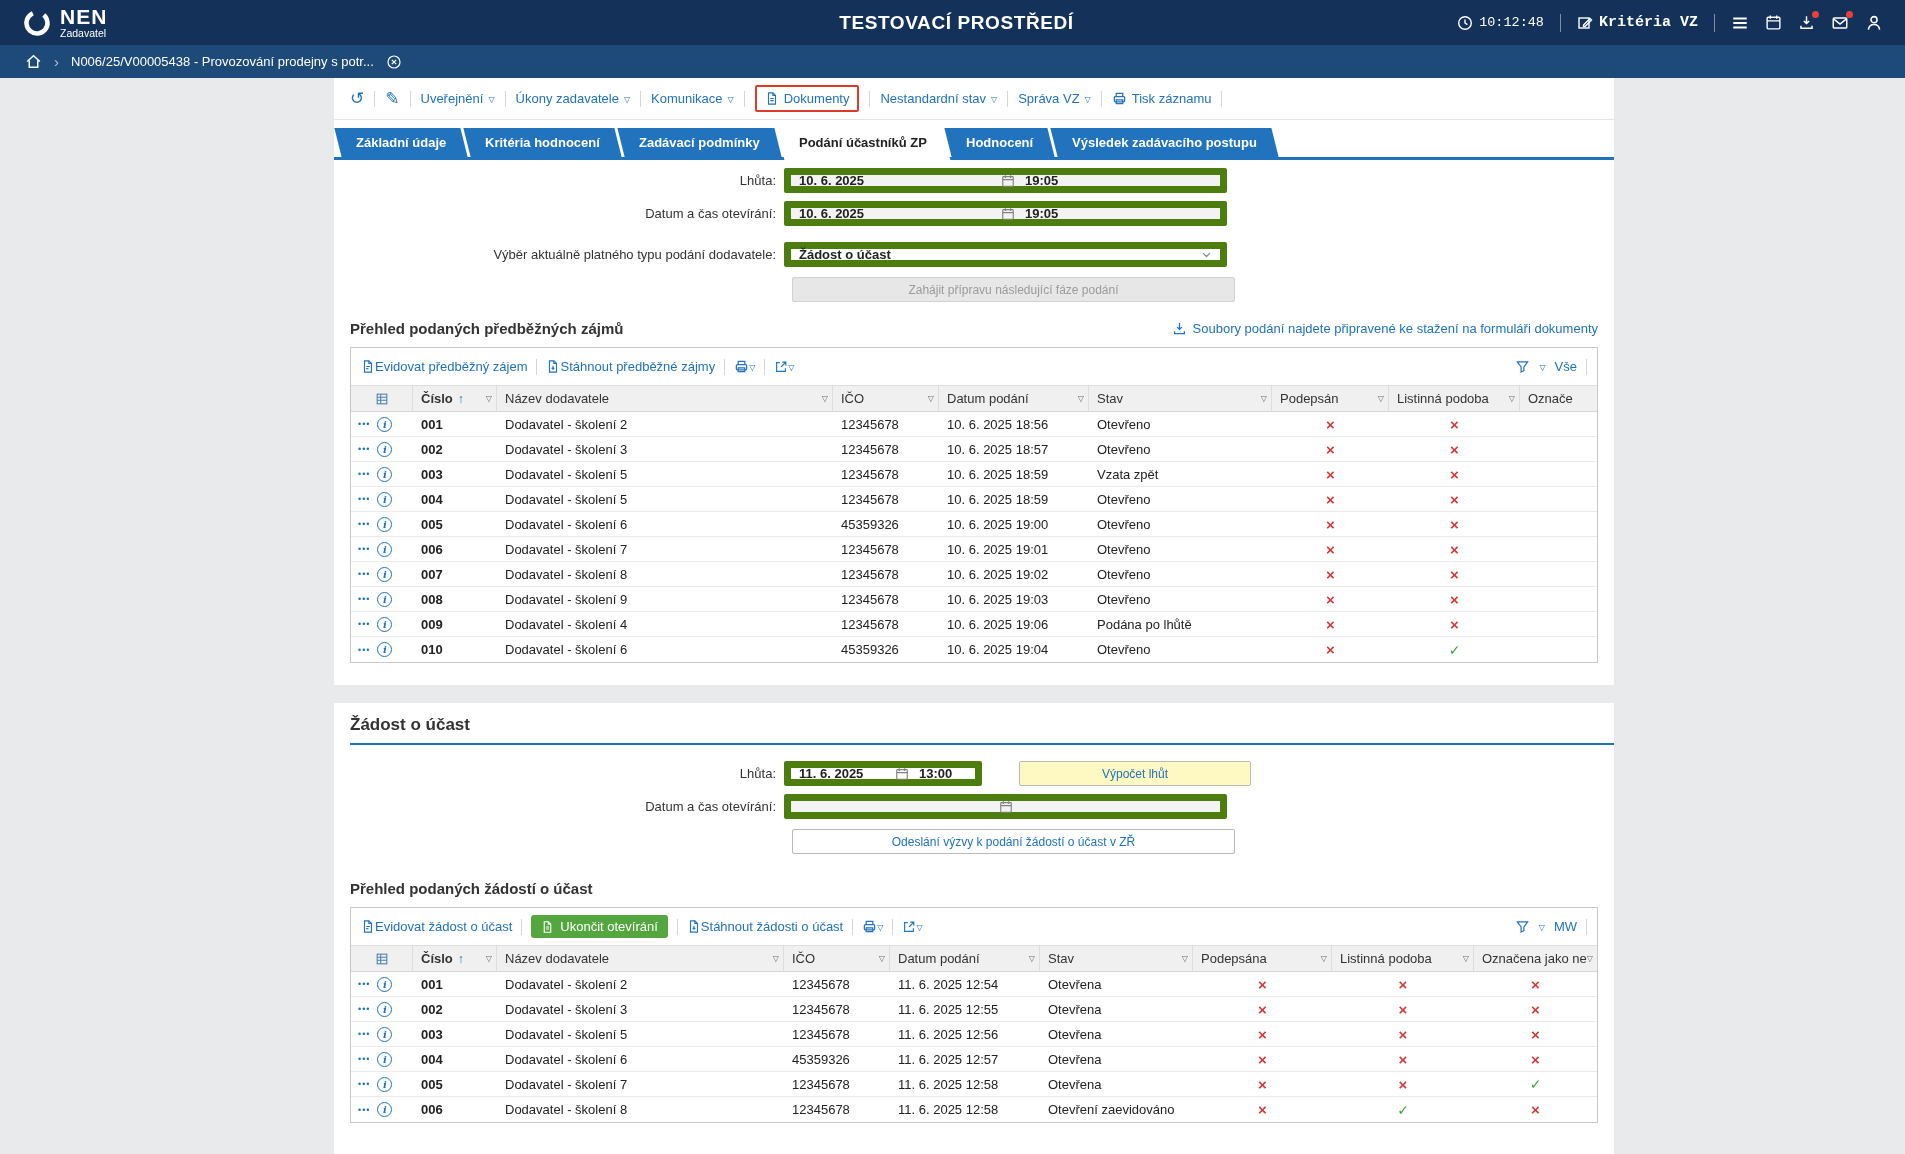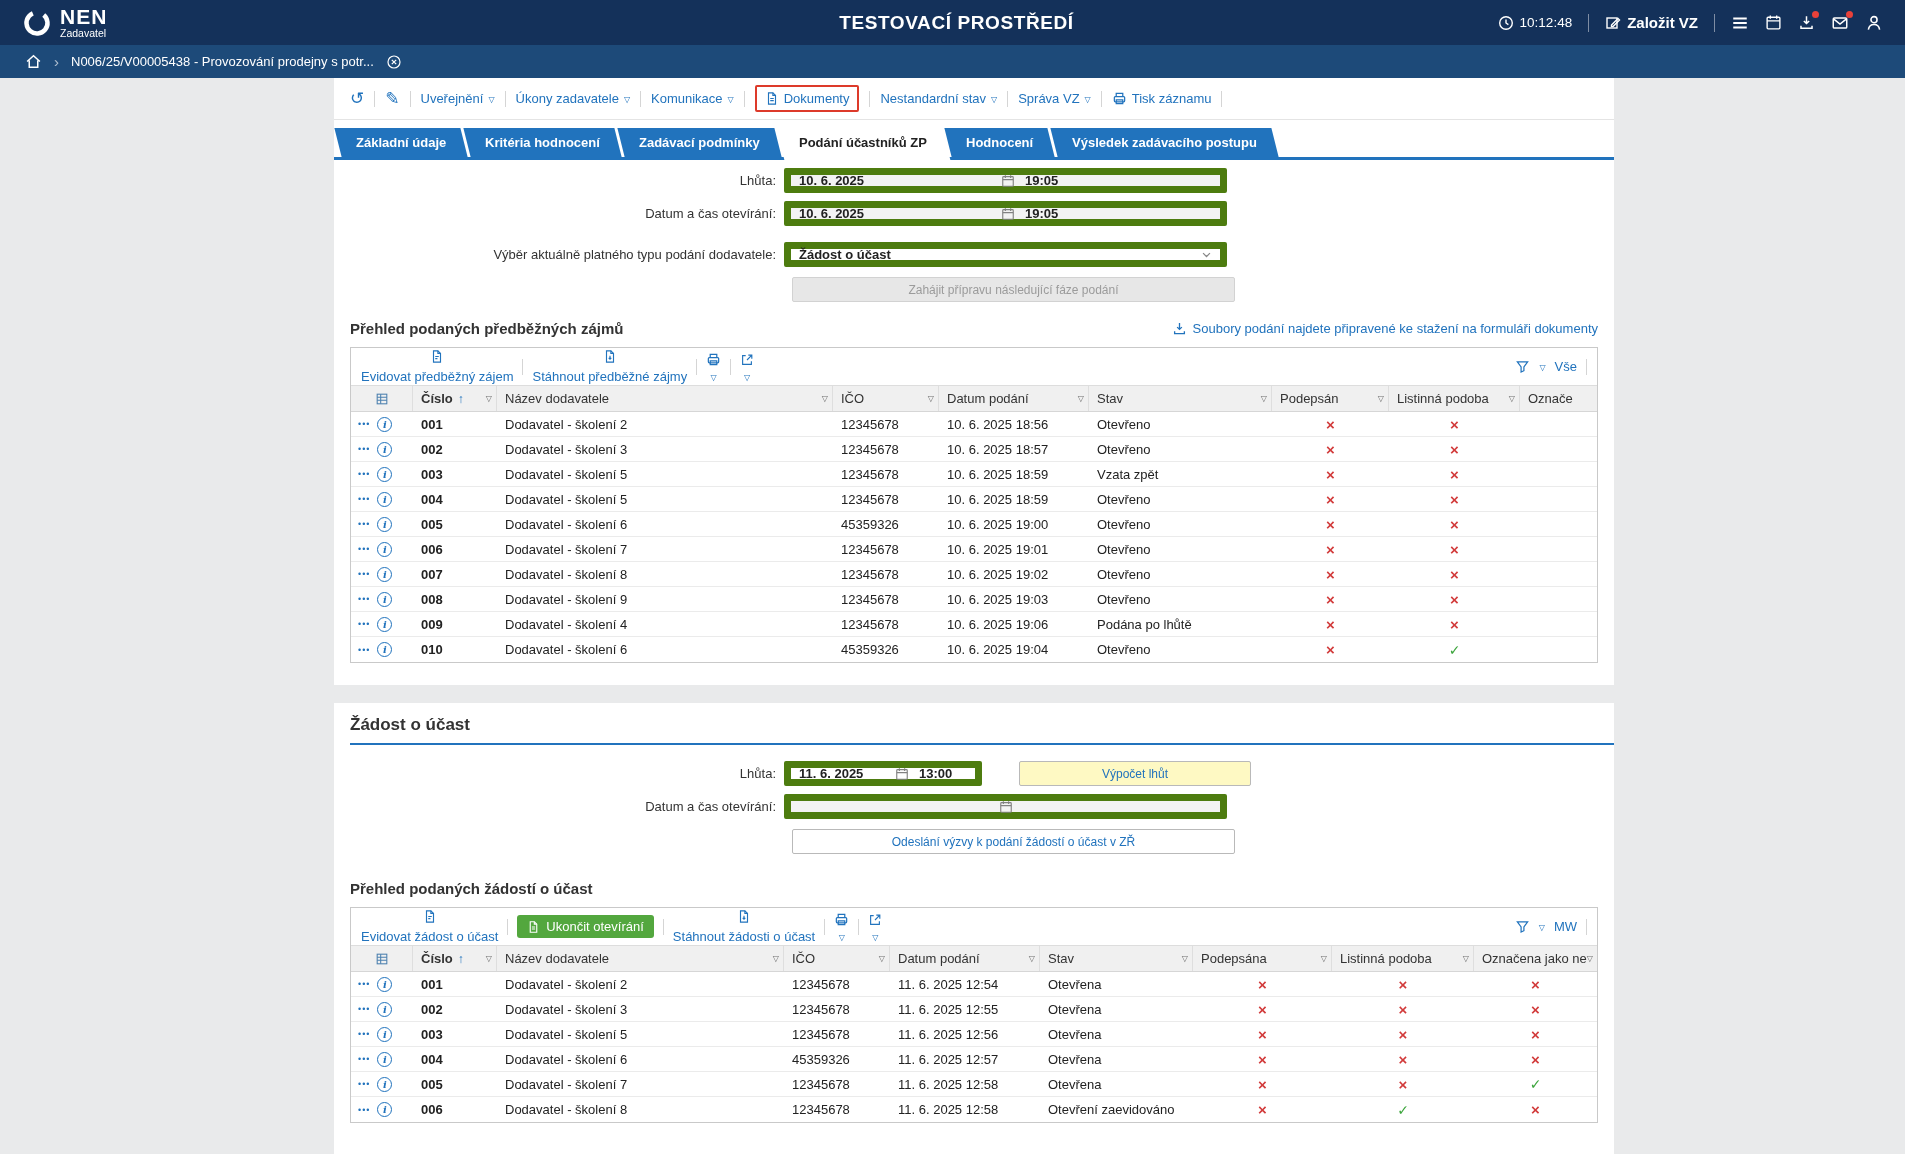--- a/index.html
+++ b/index.html
@@ -7,21 +7,21 @@
   body { font-family:"Liberation Sans","DejaVu Sans",sans-serif; background:#e9eaeb; position:relative; }
 
   
   .topbar { height:45px; background:#14315a; display:flex; align-items:center; padding:0 22px; color:#fff; position:relative; }
   .logo { display:flex; align-items:center; gap:8px; cursor:pointer; z-index:2; }
   .logo-text { display:flex; flex-direction:column; line-height:1; }
   .logo-title { font-size:21px; font-weight:bold; letter-spacing:1px; }
   .logo-sub { font-size:10.5px; margin-top:1px; }
   .env-title { position:absolute; left:8px; right:0; text-align:center; font-size:19px; font-weight:bold; letter-spacing:.6px; pointer-events:none; }
   .topbar-right { margin-left:auto; display:flex; align-items:center; gap:16px; z-index:2; }
-  .tb-item { display:flex; align-items:center; gap:6px; font-size:13.5px; cursor:pointer; white-space:nowrap; }
+  .tb-item { display:flex; align-items:center; gap:6px; font-size:13.5px; cursor:pointer; white-space:nowrap;font-family:Liberation Mono, monospace; }
   .tb-item.create { font-size:15px; font-weight:bold; }
   .tb-sep { width:1px; height:18px; background:rgba(255,255,255,.45); }
   .badge-wrap { position:relative; display:flex; cursor:pointer; }
   .dot { position:absolute; top:-3px; right:-4px; width:7px; height:7px; border-radius:50%; background:#e8413a; }
   .icon-btn { display:flex; cursor:pointer; }
 
   
   .crumbbar { height:33px; background:#1d4a79; display:flex; align-items:center; gap:12px; padding:0 25px; color:#fff; }
   .crumb-chev { color:rgba(255,255,255,.65); font-size:15px; }
   .crumb-text { font-size:13px; cursor:pointer; }
@@ -70,21 +70,21 @@
   .sec-title { font-size:15px; font-weight:bold; color:#333; }
   .dl-link { color:#2173bd; font-size:13px; display:flex; align-items:center; gap:6px; cursor:pointer; }
   .h2 { font-size:17px; font-weight:bold; color:#333; margin-left:16px; display:inline-block; }
   .blue-rule { height:2px; background:#2173bd; margin:8px 0 0 16px; }
   .card2 .form { padding-top:16px; }
   .sec-title2 { font-size:15px; font-weight:bold; color:#333; margin:26px 16px 0; }
 
   
   .tablebox { margin:10px 16px 0; border:1px solid #c9c9c9; background:#fff; }
   .ttools { height:37px; display:flex; align-items:center; gap:9px; padding:0 10px; }
-  .tlink { color:#2173bd; font-size:13px; display:flex; align-items:center; gap:5px; cursor:pointer; white-space:nowrap;flex-direction:column; }
+  .tlink { color:#2173bd; font-size:13px; display:flex; align-items:center; cursor:pointer; white-space:nowrap; }
   .tspacer { margin-left:auto; }
   .view-label { color:#2173bd; font-size:13px; cursor:pointer; }
   .funnel { color:#2173bd; display:flex; cursor:pointer; }
   .green-btn { background:#53a73e; color:#fff; font-size:13px; display:flex; align-items:center; gap:6px; padding:4px 10px; border-radius:3px; cursor:pointer; white-space:nowrap; }
   .thead, .trow { display:grid; align-items:center; }
   .t1 .thead, .t1 .trow { grid-template-columns:62px 84px 336px 106px 150px 183px 117px 131px 1fr; }
   .t2 .thead, .t2 .trow { grid-template-columns:62px 84px 287px 106px 150px 153px 139px 142px 1fr; }
   .thead { background:#f0f0f0; border-top:1px solid #ddd; border-bottom:1px solid #d6d6d6; height:27px; font-size:13px; color:#333; }
   .th { position:relative; height:100%; display:flex; align-items:center; padding:0 16px 0 8px; border-right:1px solid #dedede; white-space:nowrap; overflow:hidden; cursor:pointer; }
   .th:last-child { border-right:none; }
@@ -132,21 +132,21 @@
       <span>10:12:48</span>
     </span>
     <span class="tb-sep"></span>
     <span class="tb-item create">
       <span>
           <svg width="16" height="16" viewBox="0 0 16 16" fill="none" stroke="#fff" stroke-width="1.4">
             <rect x="2" y="3" width="10" height="10"></rect>
             <path d="M6.5 10l6.5-6.5 1.5 1.5L8 11.5H6.5V10z"></path>
           </svg>
         </span>
-      <span>Založit VZ</span>
+      <span>Kritéria VZ</span>
     </span>
     <span class="tb-sep"></span>
     <span class="icon-btn">
         <svg width="18" height="18" viewBox="0 0 16 16" fill="none" stroke="#fff" stroke-width="1.7">
           <path d="M2 4h12M2 8h12M2 12h12"></path>
         </svg>
       </span>
     <span class="icon-btn">
         <svg width="17" height="17" viewBox="0 0 16 16" fill="none" stroke="#fff" stroke-width="1.3">
           <rect x="2" y="3" width="12" height="11" rx="1"></rect>

